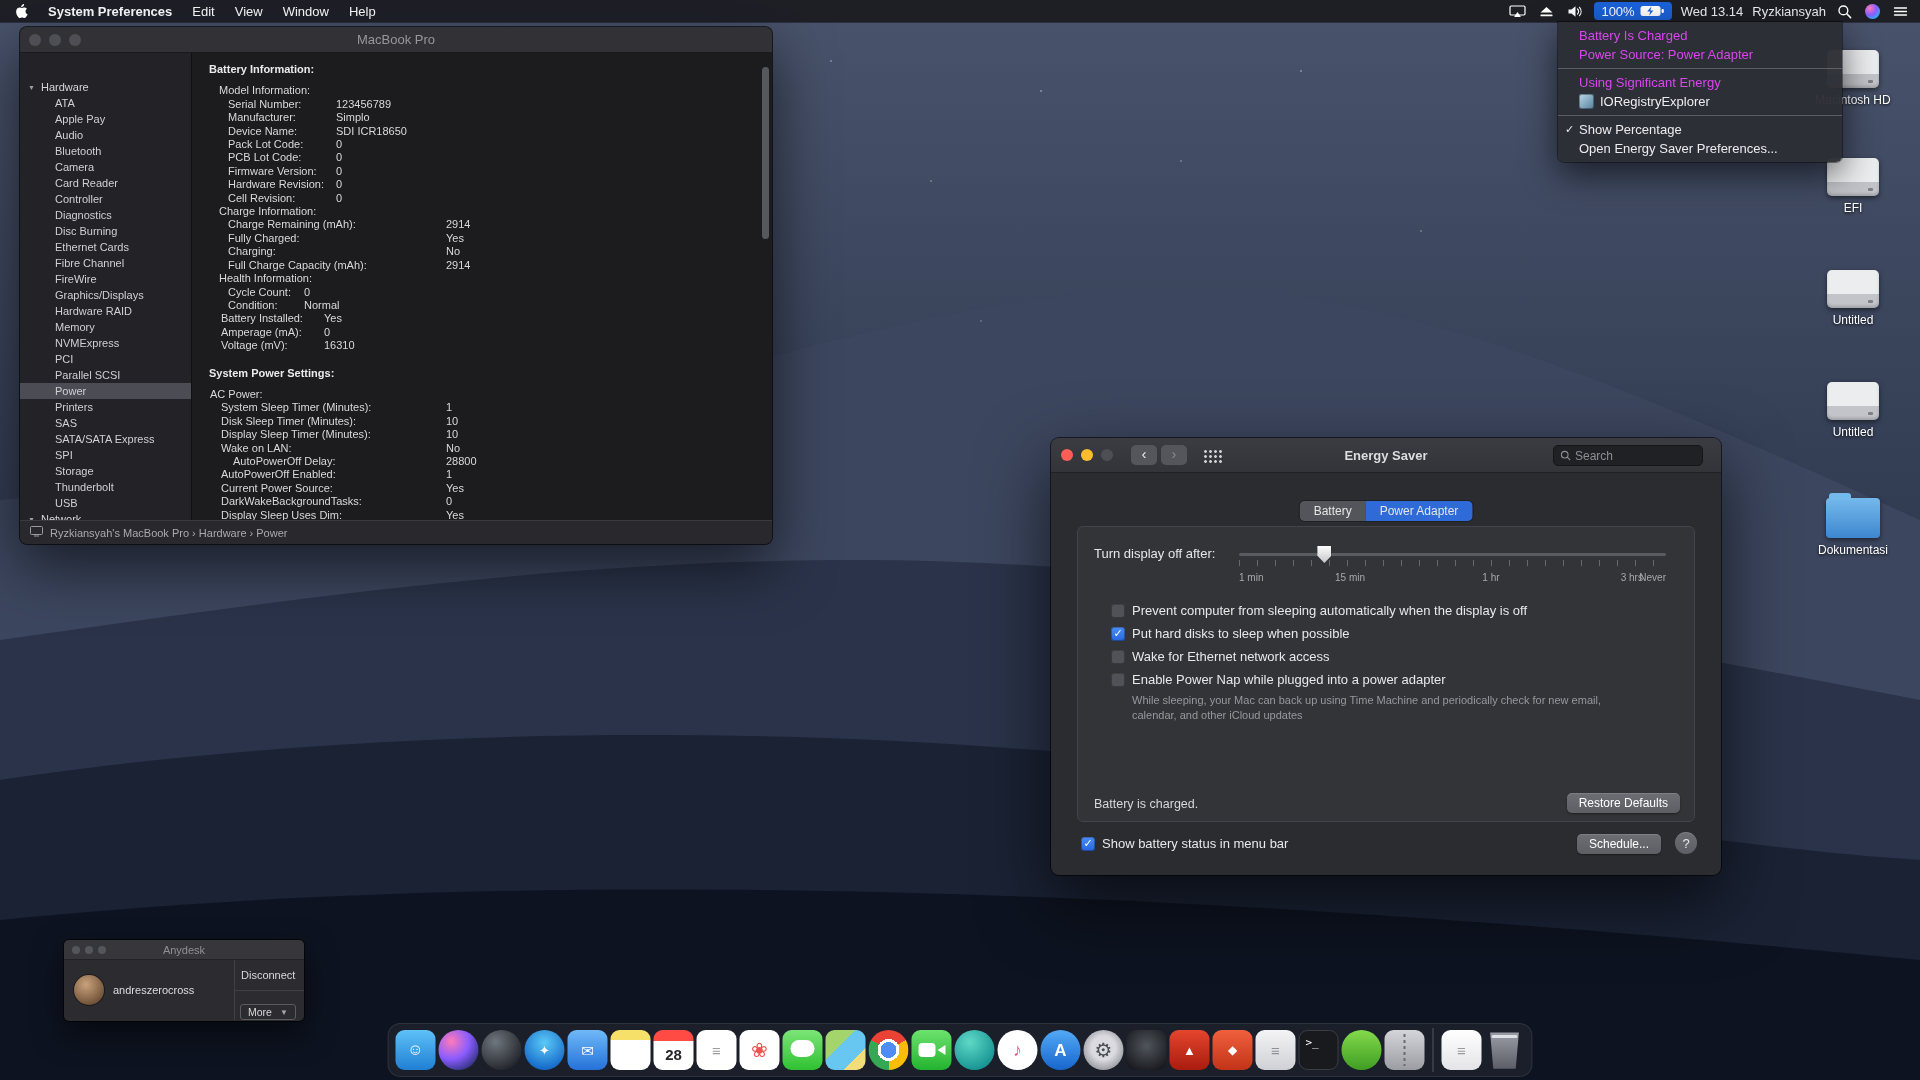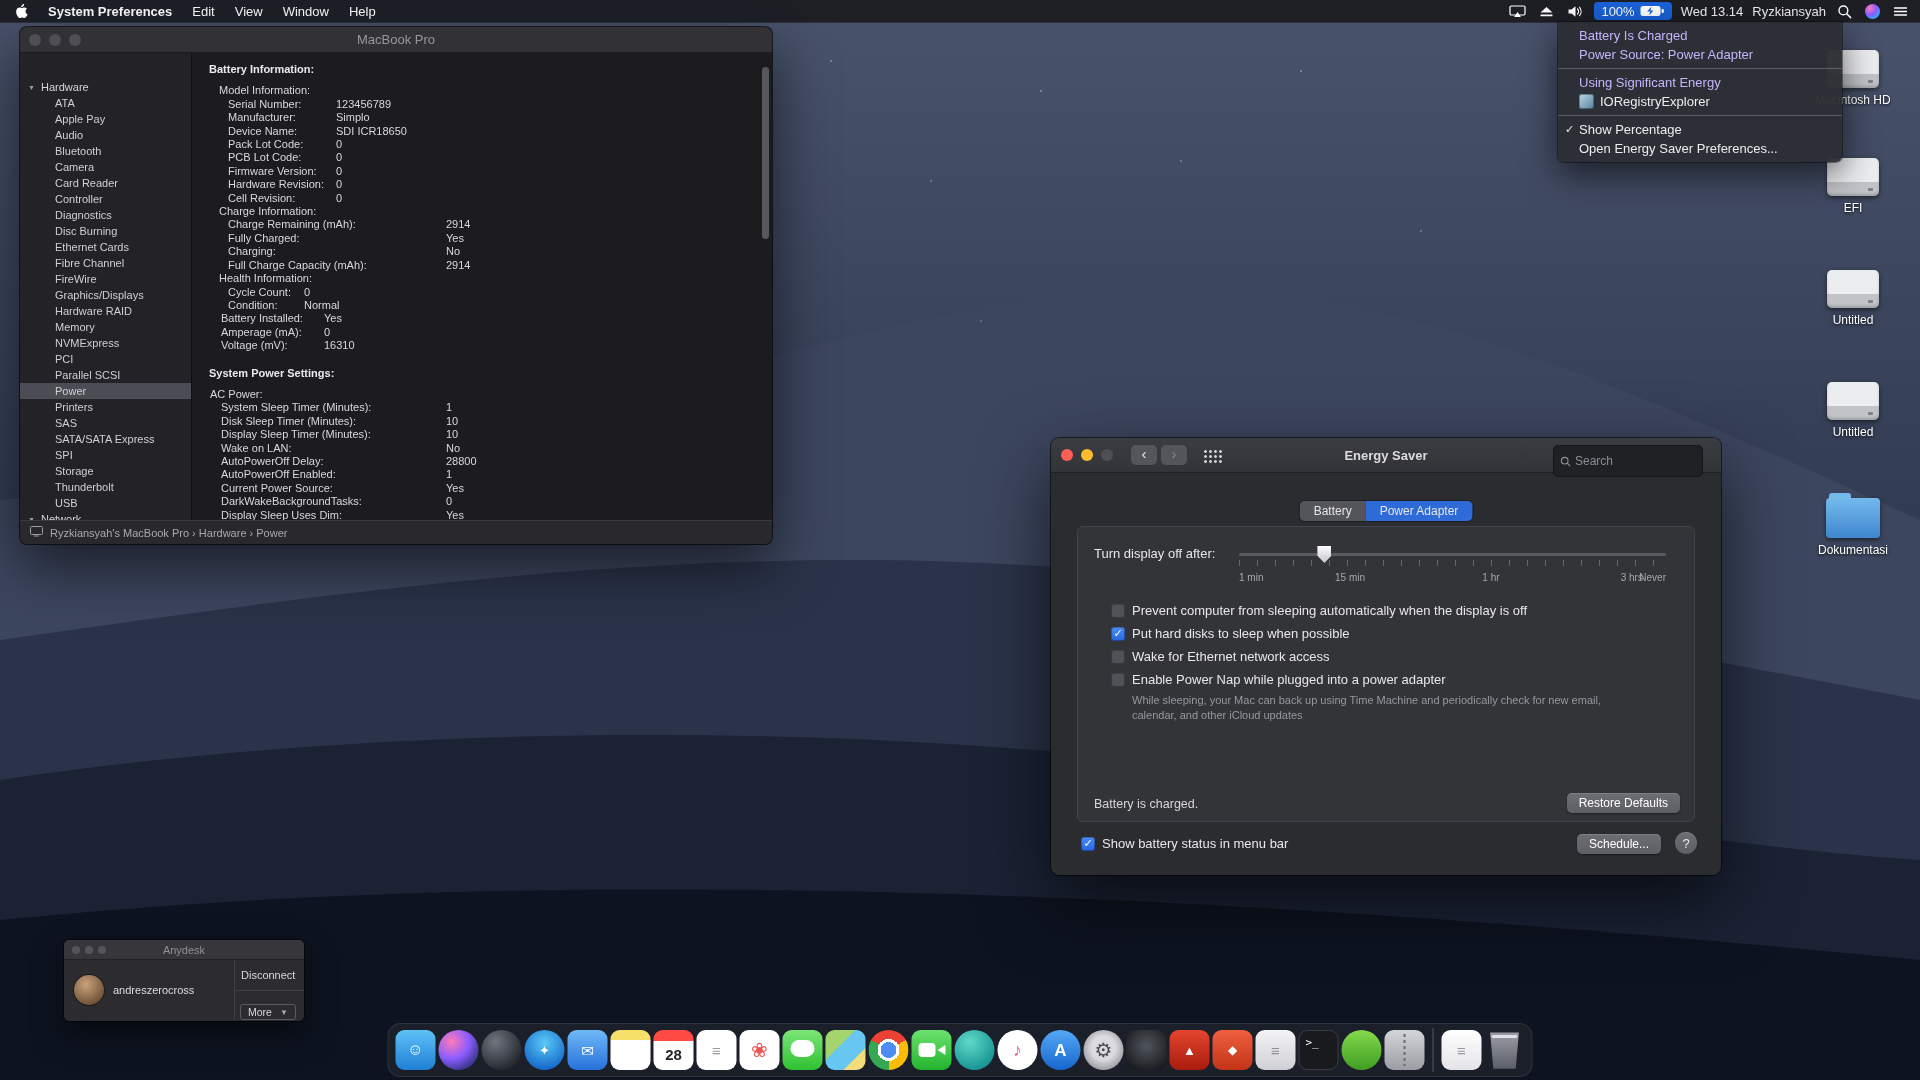--- a/index.html
+++ b/index.html
@@ -32,21 +32,21 @@
     padding:1px 7px;height:18px;color:#fff}
   #mb-clock,#mb-user{white-space:nowrap}
   #mb-siri-icon{width:15px;height:15px;border-radius:50%;
     background:radial-gradient(circle at 32% 28%,#ff7ab8,#8a5cff 45%,#19c2f7 85%)}
 
   
   #battery-menu{position:absolute;left:1558px;top:22px;width:284px;z-index:60;
     background:rgba(44,46,53,.97);border-radius:0 0 6px 6px;padding:4px 0;
     box-shadow:0 12px 34px rgba(0,0,0,.6),0 0 0 1px rgba(0,0,0,.4);font-size:13px}
   .bm-row{min-height:19px;display:flex;align-items:center;padding:1px 10px 1px 21px;color:#ececf0;position:relative}
-  .bm-row.disabled{color:#c4b5fd}
+  .bm-row.disabled{color:#d946ef}
   .bm-check{position:absolute;left:7px;top:3px;font-size:11px;color:#ececf0}
   .bm-appicon{width:15px;height:15px;border-radius:3px;margin-right:6px;flex:0 0 auto;
     background:linear-gradient(135deg,#bcd8e8,#54809c);box-shadow:inset 0 0 0 1px rgba(0,0,0,.35)}
   .bm-sep{height:1px;background:rgba(255,255,255,.22);margin:4px 0}
 
   
   #si-window{position:absolute;left:20px;top:27px;width:752px;height:517px;z-index:10;
     border-radius:7px;overflow:hidden;background:#1c1c1f;
     box-shadow:0 22px 60px rgba(0,0,0,.6),0 0 0 1px rgba(0,0,0,.65)}
   #si-titlebar{position:absolute;top:0;left:0;right:0;height:26px;background:#323236;
@@ -78,21 +78,21 @@
     background:linear-gradient(180deg,#3b3c41,#333438);border-bottom:1px solid #202125}
   #es-titlebar .lights{position:absolute;left:10px;top:11px;display:flex}
   .tl-red{background:#ff5e57}.tl-yellow{background:#fdbc2e}
   #es-title{position:absolute;left:0;right:0;top:10px;text-align:center;font-size:13px;font-weight:bold;color:#dcdcdf}
   .es-navbtn{position:absolute;top:7px;width:26px;height:20px;border-radius:5px;background:#55565c;
     color:#e8e8ea;font-size:15px;line-height:18px;text-align:center}
   #es-back{left:80px}
   #es-fwd{left:110px;color:#87888d}
   #es-grid{position:absolute;left:152px;top:11px;width:20px;height:14px;
     background-image:radial-gradient(circle,#cfcfd3 1.3px,transparent 1.5px);background-size:5px 5px}
-  #es-search{position:absolute;right:18px;top:7px;width:150px;height:32px;border-radius:5px;
+  #es-search{position:absolute;right:18px;top:7px;width:150px;height:21px;border-radius:5px;
     background:#202125;border:1px solid #151619;display:flex;align-items:center;gap:4px;padding:0 6px}
   #es-search input{flex:1;min-width:0;background:transparent;border:none;outline:none;color:#ddd;font-size:12px}
   #es-search input::placeholder{color:#8d8e93}
 
   #es-tabs{position:absolute;top:62px;left:50%;transform:translateX(-50%);display:flex;
     border-radius:6px;overflow:hidden;border:1px solid #1e1f23}
   .es-tab{padding:3px 14px;font-size:12px;color:#e5e5e5;background:#54555b}
   .es-tab.on{background:#2e6bd8}
 
   #es-box{position:absolute;left:26px;right:26px;top:88px;height:296px;background:#333438;
@@ -380,21 +380,21 @@
         <div class="ci-line"><span class="ci-lbl" style="margin-left: 35px;">Condition:</span><span class="ci-val" style="left: 111px;">Normal</span></div>
         <div class="ci-line"><span class="ci-lbl" style="margin-left: 28px;">Battery Installed:</span><span class="ci-val" style="left: 131px;">Yes</span></div>
         <div class="ci-line"><span class="ci-lbl" style="margin-left: 28px;">Amperage (mA):</span><span class="ci-val" style="left: 131px;">0</span></div>
         <div class="ci-line"><span class="ci-lbl" style="margin-left: 28px;">Voltage (mV):</span><span class="ci-val" style="left: 131px;">16310</span></div>
         <div class="ci-line h1" style="margin-top: 14px;"><span class="ci-lbl" style="margin-left: 16px;">System Power Settings:</span></div>
         <div class="ci-line" style="margin-top: 8px;"><span class="ci-lbl" style="margin-left: 17px;">AC Power:</span></div>
         <div class="ci-line"><span class="ci-lbl" style="margin-left: 28px;">System Sleep Timer (Minutes):</span><span class="ci-val" style="left: 253px;">1</span></div>
         <div class="ci-line"><span class="ci-lbl" style="margin-left: 28px;">Disk Sleep Timer (Minutes):</span><span class="ci-val" style="left: 253px;">10</span></div>
         <div class="ci-line"><span class="ci-lbl" style="margin-left: 28px;">Display Sleep Timer (Minutes):</span><span class="ci-val" style="left: 253px;">10</span></div>
         <div class="ci-line"><span class="ci-lbl" style="margin-left: 28px;">Wake on LAN:</span><span class="ci-val" style="left: 253px;">No</span></div>
-        <div class="ci-line"><span class="ci-lbl" style="margin-left: 28px;">AutoPowerOff Delay:</span><span class="ci-val" style="left: 253px;">28800</span></div>
+        <div class="ci-line"><span class="ci-lbl" style="margin-left: 40px;">AutoPowerOff Delay:</span><span class="ci-val" style="left: 253px;">28800</span></div>
         <div class="ci-line"><span class="ci-lbl" style="margin-left: 28px;">AutoPowerOff Enabled:</span><span class="ci-val" style="left: 253px;">1</span></div>
         <div class="ci-line"><span class="ci-lbl" style="margin-left: 28px;">Current Power Source:</span><span class="ci-val" style="left: 253px;">Yes</span></div>
         <div class="ci-line"><span class="ci-lbl" style="margin-left: 28px;">DarkWakeBackgroundTasks:</span><span class="ci-val" style="left: 253px;">0</span></div>
         <div class="ci-line"><span class="ci-lbl" style="margin-left: 28px; margin-top: 8px;">Display Sleep Uses Dim:</span><span class="ci-val" style="left: 253px;">Yes</span></div>
       </div>
     <div id="si-scrollbar"></div>
     <div id="si-status">
       <span>
         <svg width="13" height="11" viewBox="0 0 13 11">
             <rect x="0.5" y="0.5" width="12" height="8" rx="1" fill="none" stroke="#9a9aa0"></rect>

